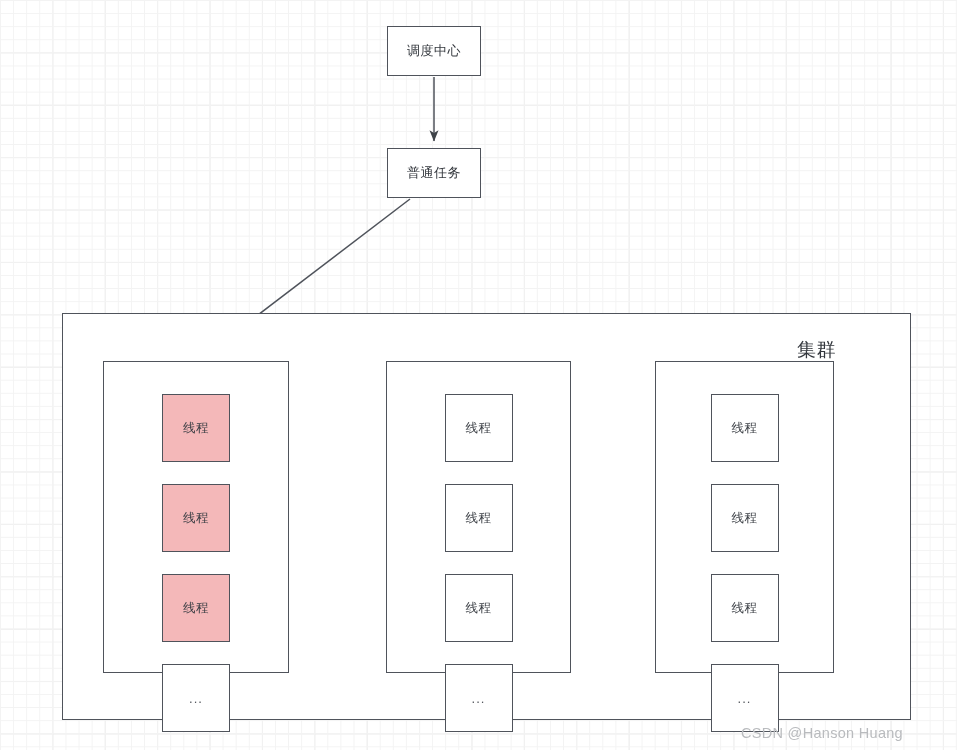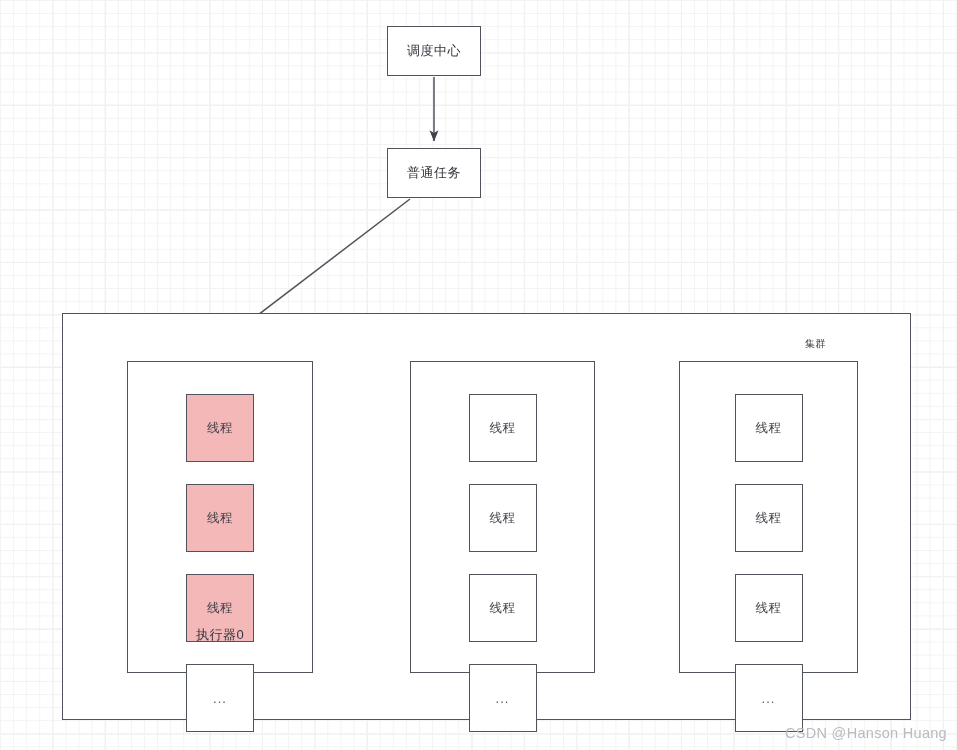--- a/index.html
+++ b/index.html
@@ -51,35 +51,33 @@
 
   
   #cluster-box {
     left: 62px; top: 313px;
     width: 849px; height: 407px;
     display: block;
   }
   #cluster-label {
     position: absolute;
     left: 797px; top: 337px;
-    font-size: 10px;
+    font-size: 19px;
     color: #33373d;
     letter-spacing: 0.5px;
-    margin-left: 8px;
   }
 
   
   .executor {
     position: absolute;
     box-sizing: border-box;
     border: 1.6px solid #4f535b;
     background: #ffffff;
     top: 361px;
     height: 312px;
-    margin-left: 24px;
   }
   #executor-0 { left: 103px; width: 186px; }
   #executor-1 { left: 386px; width: 185px; }
   #executor-2 { left: 655px; width: 179px; }
 
   .executor-label {
     position: absolute;
     left: 0; right: 0;
     bottom: 28px;
     text-align: center;
@@ -125,21 +123,21 @@
   #edges {
     position: absolute;
     left: 0; top: 0;
     width: 957px;
     height: 750px;
     pointer-events: none;
   }
 
   #watermark {
     position: absolute;
-    left: 785px;
+    left: 741px;
     top: 725px;
     font-size: 14.5px;
     color: #b9bbbe;
     letter-spacing: 0.3px;
     white-space: nowrap;
   }
 </style>
 </head>
 <body>
 
@@ -175,21 +173,20 @@
       <div class="thread busy">
         <span>线程</span>
       </div>
       <div class="thread busy">
         <span>线程</span>
       </div>
       <div class="thread ellipsis">
         <span>...</span>
       </div>
     </div>
-    <div class="executor-label">执行器0</div>
   </div>
 
   <div class="executor" id="executor-1">
     <div class="thread-grid">
       <div class="thread">
         <span>线程</span>
       </div>
       <div class="thread">
         <span>线程</span>
       </div>

